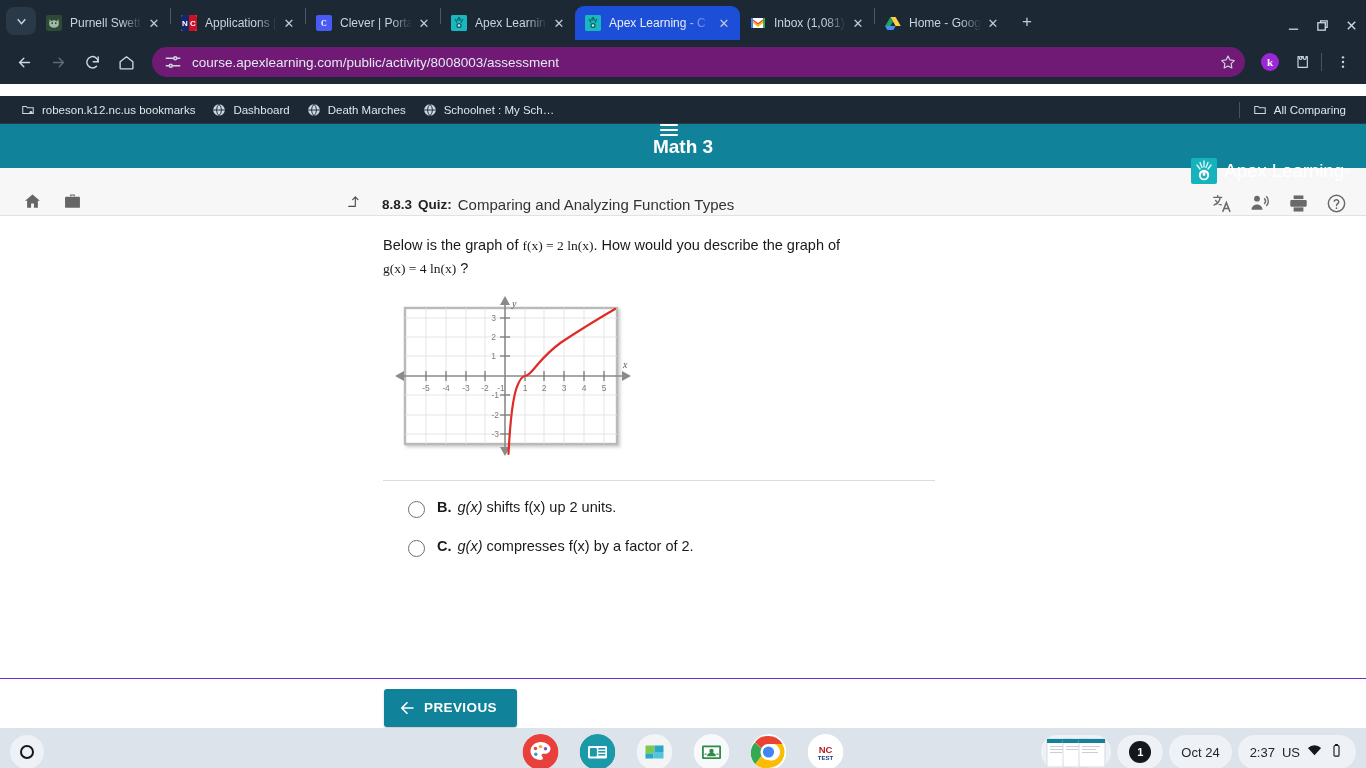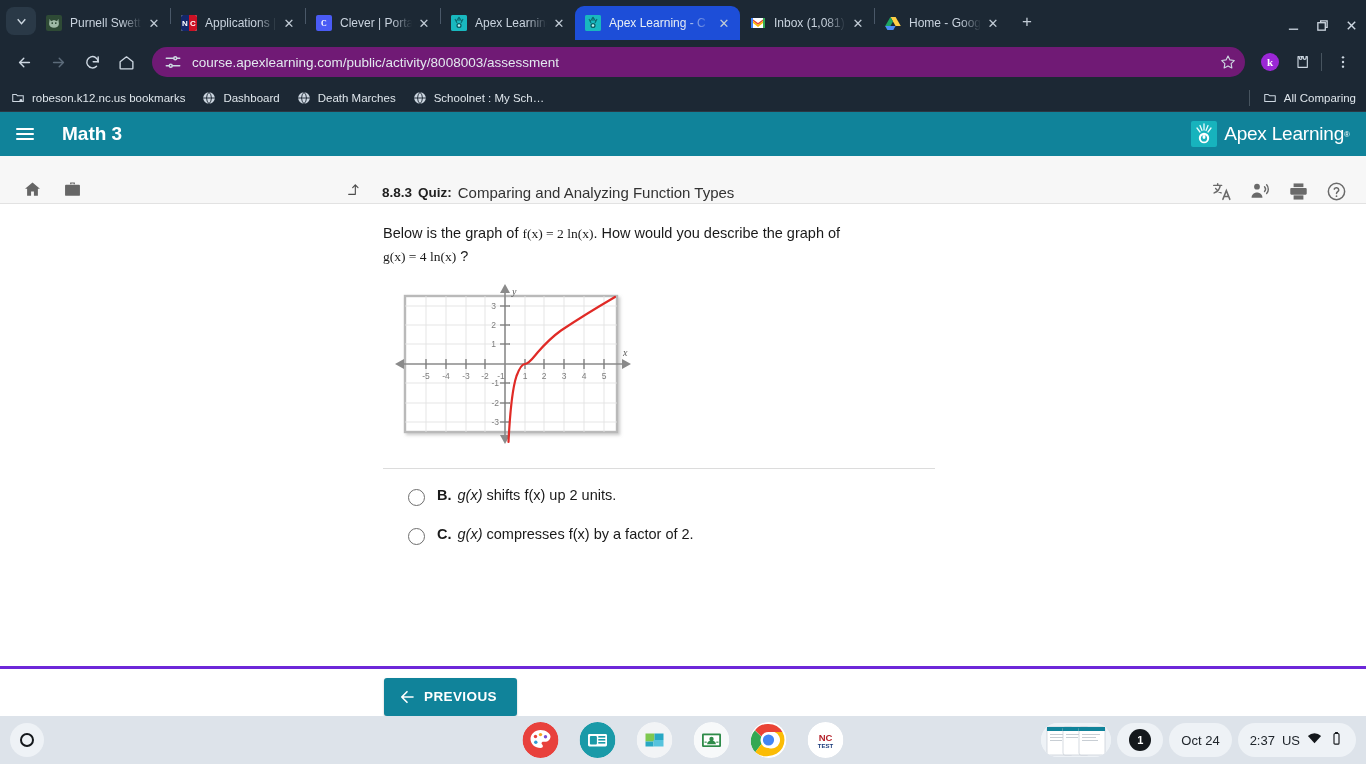--- a/index.html
+++ b/index.html
@@ -143,24 +143,25 @@
     display: flex; align-items: center; justify-content: center;
     font-family: "Liberation Serif", serif;
   }
   .tbdivider { width:1px; height:18px; background:#47545f; margin:0 4px; flex:0 0 1px;}
 
   .bookmarkbar {
     height: 28px;
     background: #1c2834;
     display: flex;
     align-items: center;
-    padding: 0 10px;
+    padding: 0 20px;
     font-size: 11.5px;
     color: #dfe6ec;
     border-bottom: 1px solid #2b3744;
+    margin-top: 12px;
   }
   .bm { display: flex; align-items: center; margin-right: 16px; white-space: nowrap; }
   .bm .bmi { width: 16px; height: 16px; margin-right: 6px; display:flex; align-items:center; justify-content:center; color:#cdd7e1;}
   .bm .bmi svg { width: 14px; height: 14px; }
   .bmright { margin-left: auto; display: flex; align-items: center; }
   .bmsep { width:1px; height:16px; background:#47545f; margin-right:12px; }
 
   
   .page {
     position: relative;
@@ -168,20 +169,21 @@
     background: #fff;
     overflow: hidden;
   }
 
   .apexheader {
     height: 44px;
     background: #10839a;
     display: flex;
     align-items: center;
     padding: 0 16px;
+    flex-direction: column;
   }
   .hamburger { width: 26px; height: 26px; display:flex; flex-direction:column; justify-content:center; gap:3px; margin-right: 20px;}
   .hamburger i { display:block; height:2px; background:#fff; border-radius:1px; }
   .hamburger i:nth-child(1){ width:18px; }
   .hamburger i:nth-child(2){ width:18px; }
   .hamburger i:nth-child(3){ width:18px; }
   .coursename { color: #fff; font-size: 19px; font-weight: bold; }
   .apexlogo { margin-left: auto; display: flex; align-items: center; color: #fff; }
   .apexlogo .mark { width: 26px; height: 26px; margin-right: 7px; }
   .apexlogo .lt { font-size: 19px; letter-spacing: -0.2px; }
@@ -242,21 +244,21 @@
     margin-right: 12px; margin-top: 2px;
   }
   .clabel { font-size: 14.5px; color: #1a1a1a; line-height: 1.2; }
   .clabel .lt { font-weight: bold; margin-right: 6px; }
 
   .footer {
     position: absolute;
     left: 0; right: 0; bottom: 0;
     height: 58px;
     background: #fff;
-    border-top: 3px solid #6d28d9;
+    border-top: 1px solid #6d28d9;
     display: flex;
     align-items: center;
     padding-left: 384px;
   }
   .prevbtn {
     background: #10839a;
     color: #fff;
     border: none;
     border-radius: 3px;
     height: 38px;

